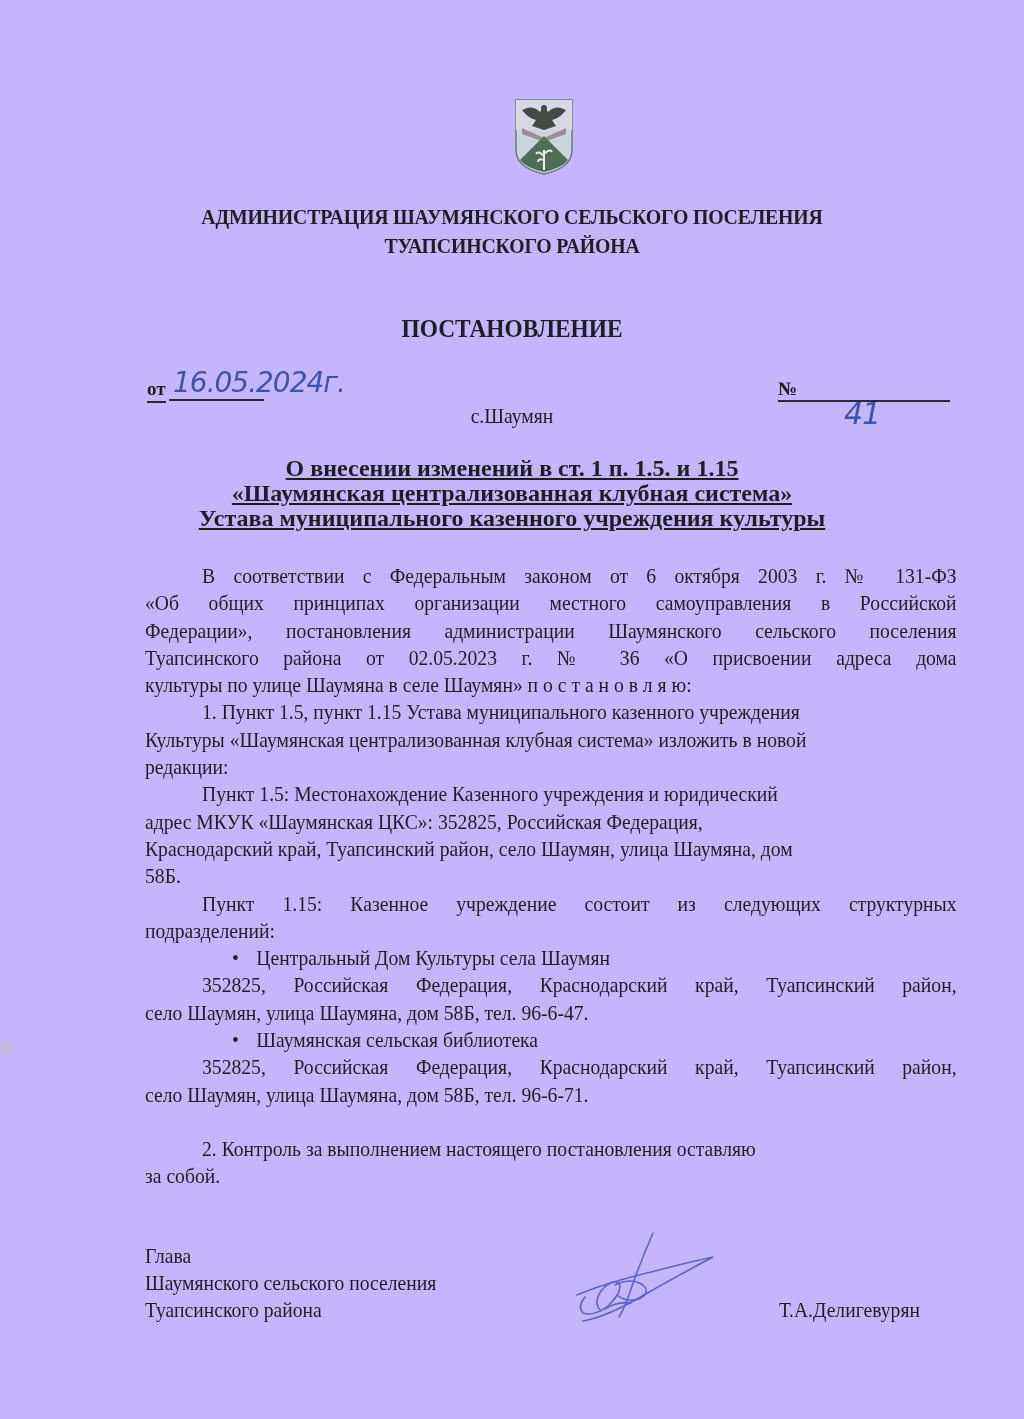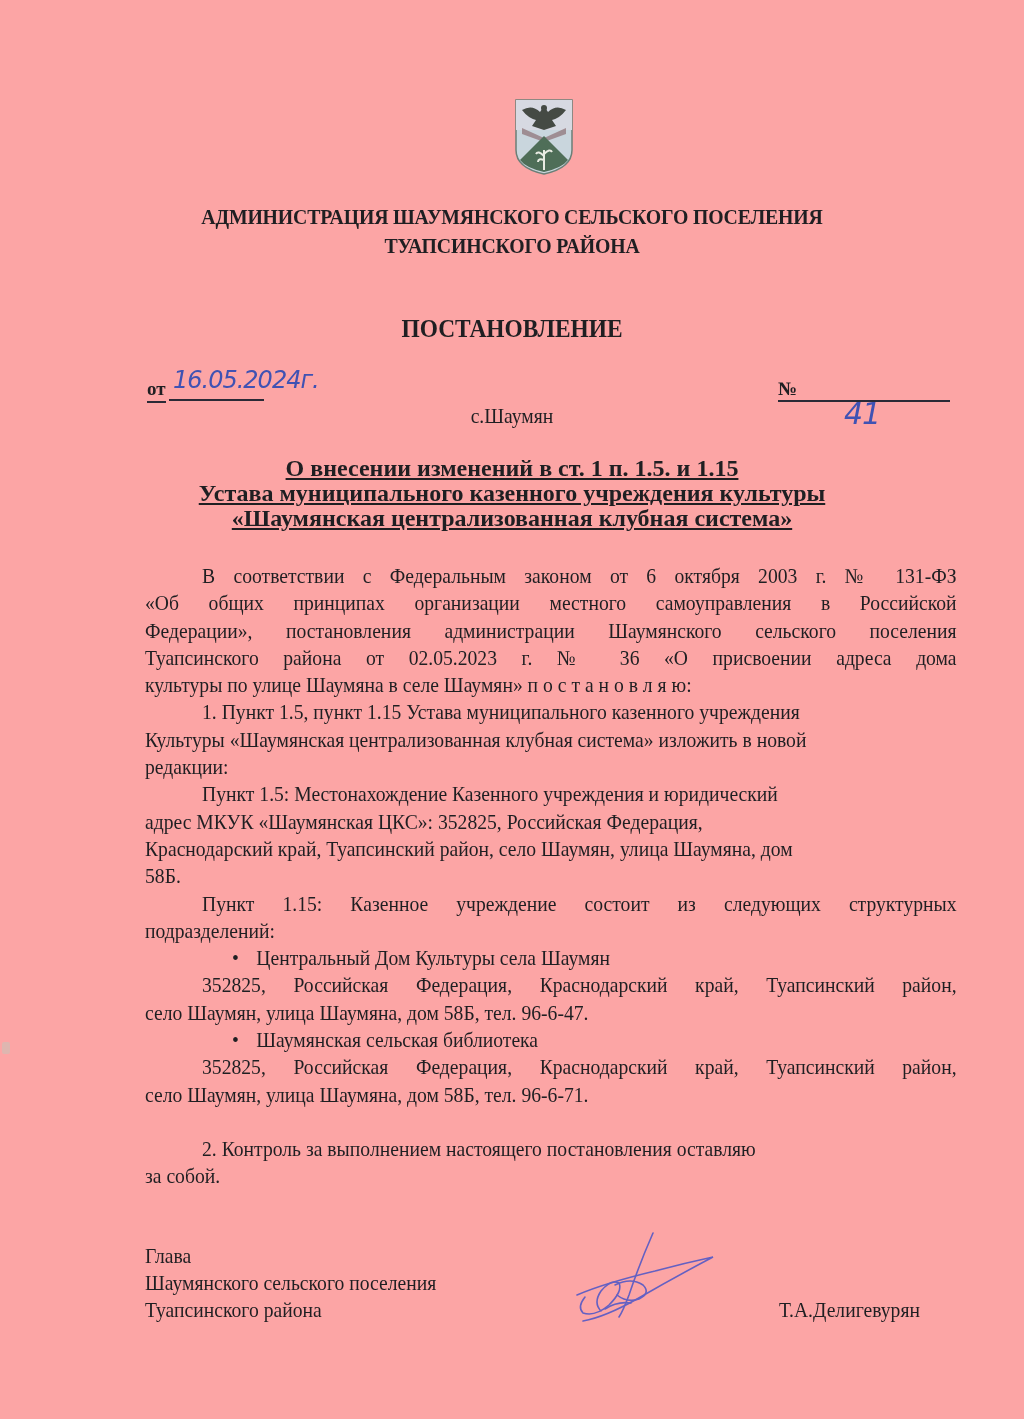--- a/index.html
+++ b/index.html
@@ -1,25 +1,25 @@
 <!DOCTYPE html>
 <html><head>
   <meta charset="utf-8">
   <style>
     html, body { margin: 0; padding: 0; background: #ffffff; }
     body { width: 1024px; height: 1419px; position: relative; overflow: hidden;
            font-family: "Liberation Serif", "DejaVu Serif", serif; color: #1f1f22; }
-    .page { position: absolute; left: 0; top: 0; width: 1024px; height: 1419px; background: #fca5a5; }
+    .page { position: absolute; left: 0; top: 0; width: 1024px; height: 1419px; background: #c4b5fd; }
     .abs { position: absolute; }
     .center { left: 0; width: 1024px; text-align: center; }
     .crest { left: 514px; top: 98px; width: 60px; height: 78px; }
     .hdr { font-weight: bold; font-size: 22px; line-height: 29px; letter-spacing: -0.2px; transform: scaleX(0.9); transform-origin: center; }
     .title { font-weight: bold; font-size: 26px; transform: scaleX(0.9); transform-origin: center; }
     .lbl { font-weight: bold; font-size: 19px; }
-    .hand { font-family: "DejaVu Sans", sans-serif; font-style: italic; color: #3f52b3; font-size: 24px; letter-spacing: -1px; }
+    .hand { font-family: "DejaVu Sans", sans-serif; font-style: italic; color: #3f52b3; font-size: 28px; letter-spacing: -1px; }
     .uline { border-bottom: 2px solid #2a2a36; }
     .subj { font-weight: bold; font-size: 24px; line-height: 25px; text-decoration: underline; }
     .body { left: 145px; width: 812px; font-size: 21px; line-height: 27.3px; transform: scaleX(0.935); transform-origin: left; width: 868px; }
     .j { text-align: justify; text-align-last: justify; }
     .p { margin: 0; }
     .ind { text-indent: 61px; }
     .bul { padding-left: 93px; }
     .bul::before { content: "\2022"; display: inline-block; width: 26px; }
     .sign { font-size: 21px; line-height: 27px; transform: scaleX(0.935); transform-origin: left; }
   </style>
@@ -51,22 +51,22 @@
   <div class="abs" style="left:778px; top:374px; width:172px; height:26px;">
     <span class="lbl" style="position:absolute; left:0; top:4px;">№</span>
     <span class="hand" style="position:absolute; left:66px; top:-14px; font-size:30px;margin-top:36px;">41</span>
     <span class="uline" style="position:absolute; left:0; top:26px; width:172px;"></span>
   </div>
 
   <div class="abs center" style="top:404px; font-size:21px; transform:scaleX(0.935);">с.Шаумян</div>
 
   <div class="abs center subj" style="top:456px;">
     <div>О внесении изменений в  ст. 1 п. 1.5. и 1.15</div>
+    <div>«Шаумянская централизованная клубная система»</div>
     <div>Устава муниципального казенного учреждения культуры</div>
-    <div>«Шаумянская централизованная клубная система»</div>
   </div>
 
   <div class="abs body" style="top:563px;">
     <div>
       <p class="p ind j">В соответствии с Федеральным законом от 6 октября 2003 г. № 131-ФЗ</p>
       <p class="p j">«Об общих принципах организации местного самоуправления в Российской</p>
       <p class="p j">Федерации», постановления администрации Шаумянского сельского поселения</p>
       <p class="p j">Туапсинского района от 02.05.2023 г. № 36 «О присвоении адреса дома</p>
       <p class="p">культуры по улице Шаумяна в селе Шаумян» п о с т а н о в л я ю:</p>
     </div>

